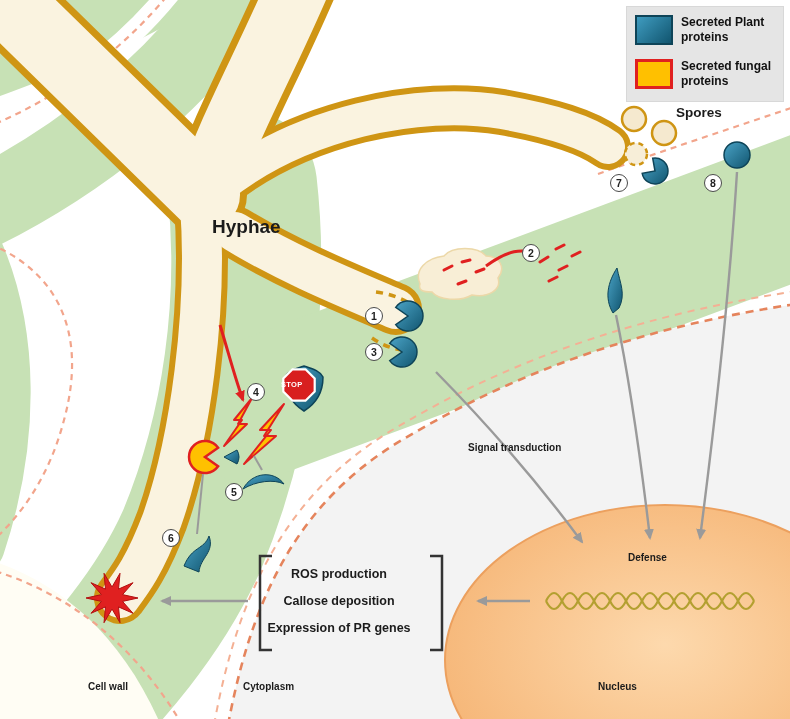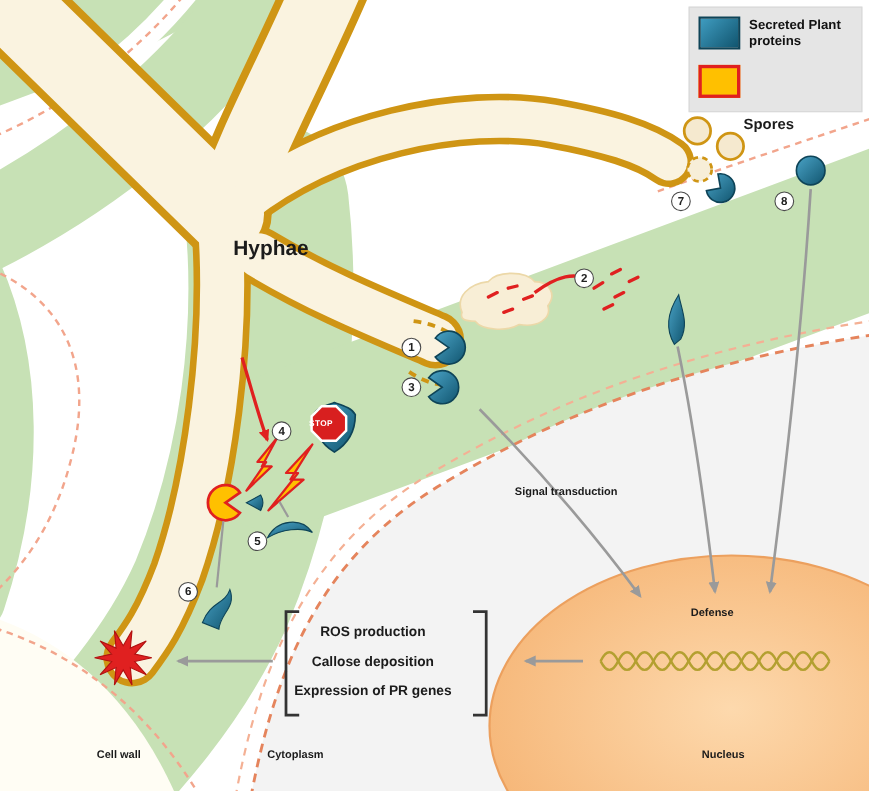--- a/index.html
+++ b/index.html
@@ -157,32 +157,33 @@
     <path d="M430,556 L442,556 L442,650 L430,650"></path>
   </g>
 </svg>
 
 <div class="lbl" style="left:212px;top:216px;font-size:19px;">Hyphae</div>
 <div class="lbl" style="left:676px;top:105px;font-size:13.5px;">Spores</div>
 <div class="lbl" style="left:468px;top:442px;">Signal transduction</div>
 <div class="lbl" style="left:628px;top:552px;">Defense</div>
 <div class="lbl" style="left:88px;top:681px;">Cell wall</div>
 <div class="lbl" style="left:243px;top:681px;">Cytoplasm</div>
-<div class="lbl" style="left:598px;top:681px;margin-left:40px;">Nucleus</div>
+<div class="lbl" style="left:598px;top:681px;">Nucleus</div>
 
 <div class="resp" style="top:567px;">ROS production</div>
 <div class="resp" style="top:594px;">Callose deposition</div>
 <div class="resp" style="top:621px;">Expression of PR genes</div>
 
 <div class="stop-label">STOP</div>
 
 <div class="legend">
   <div class="swatch sw-plant"></div>
   <div class="ltxt lt1">Secreted Plant proteins</div>
   <div class="swatch sw-fungal"></div>
+  <div class="ltxt lt2">Secreted fungal proteins</div>
 </div>
 
 <div class="marker" style="left:365px;top:307px;">1</div>
 <div class="marker" style="left:522px;top:244px;">2</div>
 <div class="marker" style="left:365px;top:343px;">3</div>
 <div class="marker" style="left:247px;top:383px;">4</div>
 <div class="marker" style="left:225px;top:483px;">5</div>
 <div class="marker" style="left:162px;top:529px;">6</div>
 <div class="marker" style="left:610px;top:174px;">7</div>
 <div class="marker" style="left:704px;top:174px;">8</div>

